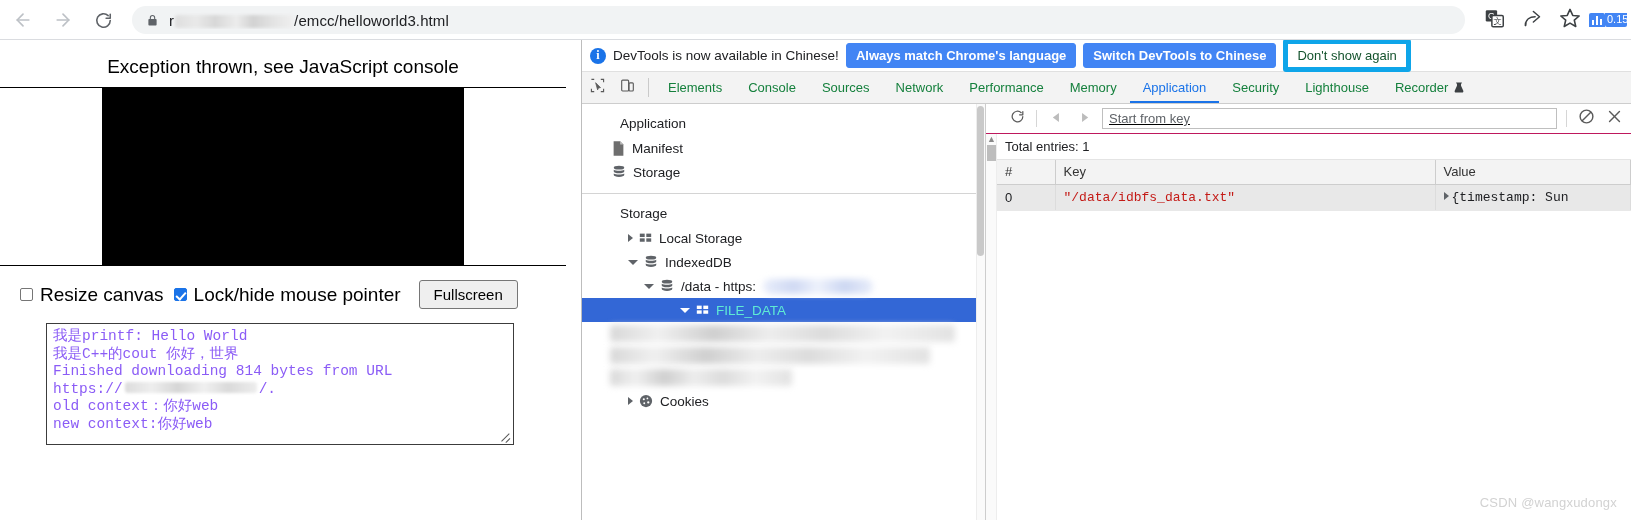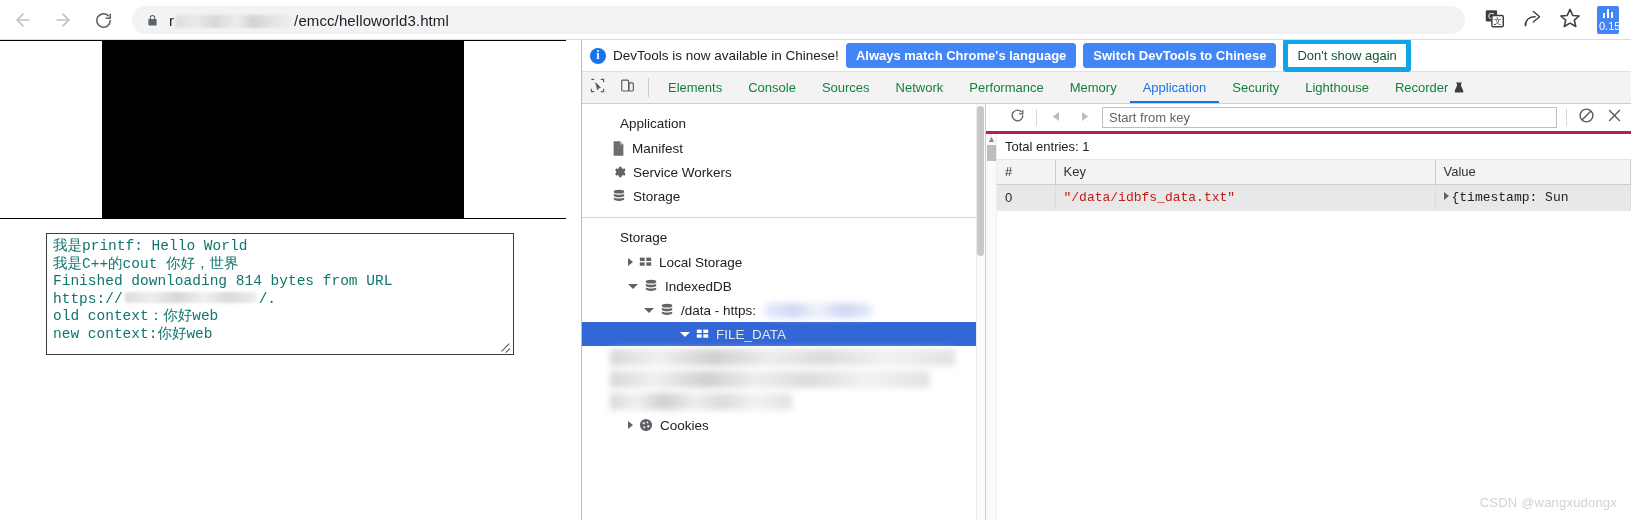--- a/index.html
+++ b/index.html
@@ -56,21 +56,21 @@
     position: relative; top: 1px;
   }
   .tb-icons { display: flex; align-items: center; padding-right: 4px; }
   .tb-icon {
     width: 34px; height: 34px; margin: 0 2px;
     display: flex; align-items: center; justify-content: center;
     color: #3c4043;
   }
   .ext-badge {
     width: 38px; height: 34px; position: relative;
-    display: flex; flex-direction: column; align-items: center; justify-content: center;
+    display: flex; align-items: center; 
     overflow: hidden;
   }
   .ext-icon {
     width: 22px; height: 14px; background: #4285f4;
     border-radius: 2px 2px 0 0;
     display: flex; align-items: flex-end; justify-content: center; gap: 1.5px;
     padding-bottom: 2px;
   }
   .ext-icon i { display: block; width: 2.5px; background: #fff; }
   .ext-num {
@@ -120,21 +120,21 @@
     padding: 5px 14px; margin-left: 8px;
     font-family: "Liberation Sans", sans-serif;
   }
   .out-area {
     margin: 14px 0 0 46px;
     width: 468px; height: 122px;
     border: 1px solid #3c3c3c;
     background: #fff;
     font-family: "Liberation Mono", monospace;
     font-size: 14.5px; line-height: 17.5px;
-    color: #0f766e; padding: 4px 6px;
+    color: #8b5cf6; padding: 4px 6px;
     position: relative; overflow: hidden;
     white-space: pre;
   }
   .out-area .redact {
     display: inline-block; height: 11px; width: 132px;
     margin: 0 2px; vertical-align: middle; position: relative; top: -1px;
     border-radius: 3px;
     background: linear-gradient(90deg,#dcdcdc 0%,#eee 20%,#d6d6d6 40%,#f0f0f0 60%,#dadada 78%,#ededed 100%);
     filter: blur(1.7px);
   }
@@ -205,21 +205,21 @@
   .sb-divider { height: 1px; background: #d4d4d4; margin: 9px 0 0 0; }
   .sb-row {
     height: 24px; display: flex; align-items: center;
     font-size: 13.5px; color: #202124; padding-left: 30px; gap: 7px;
     white-space: nowrap;
   }
   .sb-row.indent1 { padding-left: 30px; }
   .sb-row.indent2 { padding-left: 46px; }
   .sb-row.indent3 { padding-left: 62px; }
   .sb-row.indent4 { padding-left: 98px; }
-  .sb-row.selected { background: #3367d6; color: #e5e5e5; }
+  .sb-row.selected { background: #3367d6; color: #5eead4; }
   .tri {
     width: 0; height: 0; flex: none;
     border-left: 5px solid #5f6368; border-top: 4px solid transparent;
     border-bottom: 4px solid transparent; margin-right: -1px;
   }
   .tri.open {
     border-left: 5px solid transparent; border-right: 5px solid transparent;
     border-top: 5px solid #5f6368; border-bottom: 0;
   }
   .sb-row.selected .tri { border-left-color: #fff; }
@@ -242,21 +242,21 @@
   }
   .sb-scrollthumb {
     position: absolute; right: 1px; top: 2px; width: 7px; height: 150px;
     background: #c9c9c9; border-radius: 4px;
   }
 
   
   .dt-main { flex: 1; position: relative; background: #fff; overflow: hidden; }
   .idb-toolbar {
     height: 30px; display: flex; align-items: center; gap: 2px;
-    padding: 0 4px; border-bottom: 3px solid #be185d; background: #fff;
+    padding: 0 4px; border-bottom: 1px solid #be185d; background: #fff; text-decoration: underline;
   }
   .tb-sq {
     width: 26px; height: 24px; display: flex; align-items: center;
     justify-content: center; color: #5a5a5a;
   }
   .tb-sq.dim { color: #bcbcbc; }
   .vsep { width: 1px; height: 17px; background: #d6d6d6; margin: 0 4px; }
   .key-input {
     flex: 1; height: 21px; border: 1px solid #bfbfbf; background: #fff;
     font-size: 13px; color: #202124; padding: 0 6px; margin: 0 3px;
@@ -387,24 +387,36 @@
           <i style="height:5px"></i>
             <i style="height:9px"></i>
             <i style="height:6px"></i>
         </div>
         <div class="ext-num">0.15</div>
       </div>
     </div>
   </div>
 
   <div class="page-pane">
+    <div class="page-title">Exception thrown, see JavaScript console</div>
     <div class="hr"></div>
     <div class="canvas-box"></div>
     <div class="hr"></div>
 
+    <div class="controls-row">
+      <label class="cb-label">
+        <span class="cbox"></span>
+        <span>Resize canvas</span>
+      </label>
+      <label class="cb-label">
+        <span class="cbox checked"></span>
+        <span>Lock/hide mouse pointer</span>
+      </label>
+      <button class="fs-btn">Fullscreen</button>
+    </div>
 
     <div class="out-area"><span>我是printf: Hello World</span>
 <span>我是C++的cout 你好，世界</span>
 <span>Finished downloading 814 bytes from URL</span>
 <span>https://</span><span class="redact"></span><span>/.</span>
 <span>old context：你好web</span>
 <span>new context:你好web</span><span class="resize-grip"></span></div>
   </div>
 
   <div class="devtools">
@@ -464,28 +476,20 @@
           <div class="sb-row indent1">
             <span class="ico">
               <svg width="13" height="15" viewBox="0 0 16 18" fill="#6e6e6e">
                   <path d="M2 0h8l4 4v14H2z"></path>
                   <path d="M10 0l4 4h-4z" fill="#bbb"></path>
                 </svg>
             </span>
             <span>Manifest</span>
           </div>
 
-          <div class="sb-row indent1">
-            <span class="ico">
-              <svg width="14" height="14" viewBox="0 0 24 24" fill="#5f6368">
-                  <path d="M12 8a4 4 0 1 0 0 8 4 4 0 0 0 0-8zm9.4 4a7.6 7.6 0 0 0-.1-1.3l2-1.6-2-3.4-2.4 1a7.5 7.5 0 0 0-2.2-1.3l-.4-2.5h-4l-.4 2.5a7.5 7.5 0 0 0-2.2 1.3l-2.4-1-2 3.4 2 1.6a7.6 7.6 0 0 0 0 2.6l-2 1.6 2 3.4 2.4-1a7.5 7.5 0 0 0 2.2 1.3l.4 2.5h4l.4-2.5a7.5 7.5 0 0 0 2.2-1.3l2.4 1 2-3.4-2-1.6c.1-.4.1-.9.1-1.3z"></path>
-                </svg>
-            </span>
-            <span>Service Workers</span>
-          </div>
 
           <div class="sb-row indent1">
             <span class="ico">
               <svg width="14" height="14" viewBox="0 0 16 16" fill="#5f6368">
                   <ellipse cx="8" cy="3" rx="6" ry="2.1"></ellipse>
                   <path d="M2 5.4v1.9c0 1.2 2.7 2.1 6 2.1s6-.9 6-2.1V5.4c-1.2.9-3.5 1.3-6 1.3S3.2 6.3 2 5.4z"></path>
                   <path d="M2 9.6v1.9c0 1.2 2.7 2.1 6 2.1s6-.9 6-2.1V9.6c-1.2.9-3.5 1.3-6 1.3s-4.8-.4-6-1.3z"></path>
                 </svg>
             </span>
             <span>Storage</span>

